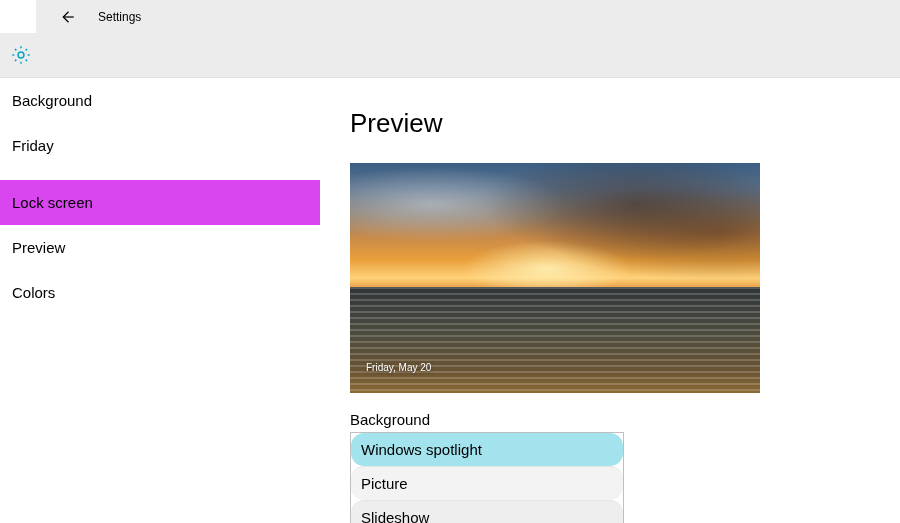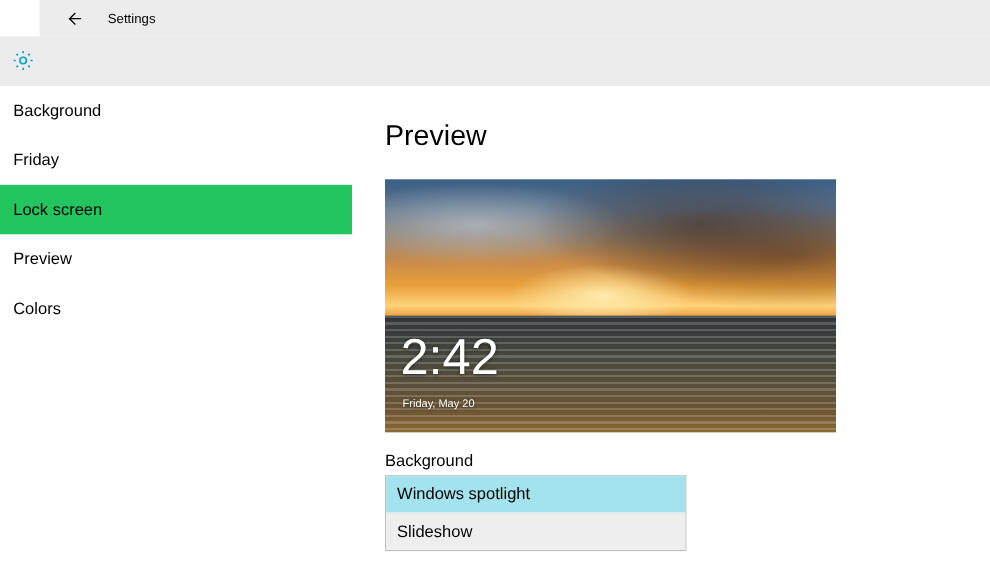--- a/index.html
+++ b/index.html
@@ -46,21 +46,22 @@
     width: 320px;
     background: #fff;
     border-right: none;
   }
   .sidebar-item {
     padding: 14px 12px;
     font-size: 15px;
     cursor: pointer;
   }
   .sidebar-item.active {
-    background: #22c55e;
+    background: #d946ef;
+    margin-top: 12px;
   }
   .main {
     flex: 1;
     padding: 30px 0 0 30px;
     background: #fff;
   }
   .section-title {
     font-size: 26px;
     font-weight: 400;
     margin-bottom: 24px;
@@ -122,20 +123,21 @@
   .dropdown-list {
     width: 274px;
     border: 1px solid #bfbfbf;
   }
   .dropdown-item {
     padding: 8px 10px;
     font-size: 15px;
     background: #f3f3f3;
     border-top: 1px solid #e5e5e5;
     cursor: pointer;
+    border-radius: 13px;
   }
   .dropdown-item:first-child { border-top:none; }
   .dropdown-item.selected {
     background: #a3e3ee;
   }
   .dropdown-item.alt { background:#eeeeee; }
 </style>
 </head>
 <body>
 
@@ -166,24 +168,24 @@
     <div class="sidebar-item">Preview</div>
     <div class="sidebar-item">Colors</div>
   </div>
 
   <div class="main">
     <div class="section-title">Preview</div>
 
     <div class="preview-img">
       <div class="clouds"></div>
       <div class="sea"></div>
-      <div class="preview-time">2:42</div>
       <div class="preview-date">Friday, May 20</div>
     </div>
 
     <div class="bg-label">Background</div>
 
     <div class="dropdown-list">
       <div class="dropdown-item selected">Windows spotlight</div>
+      <div class="dropdown-item">Picture</div>
       <div class="dropdown-item alt">Slideshow</div>
     </div>
   </div>
 </div>
 
 </body></html>

